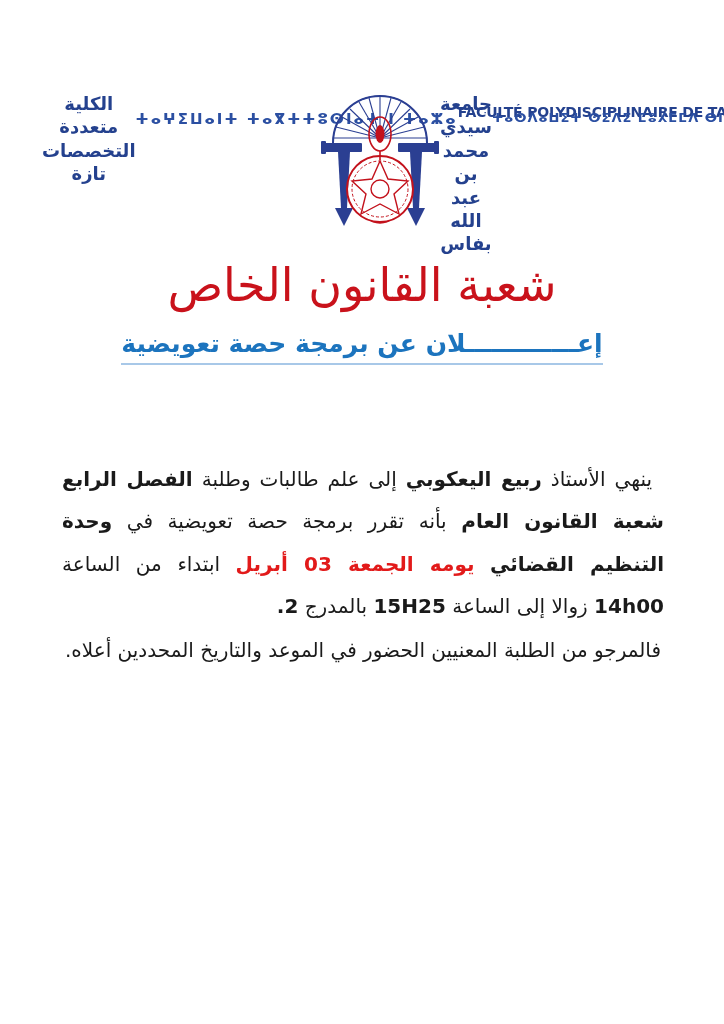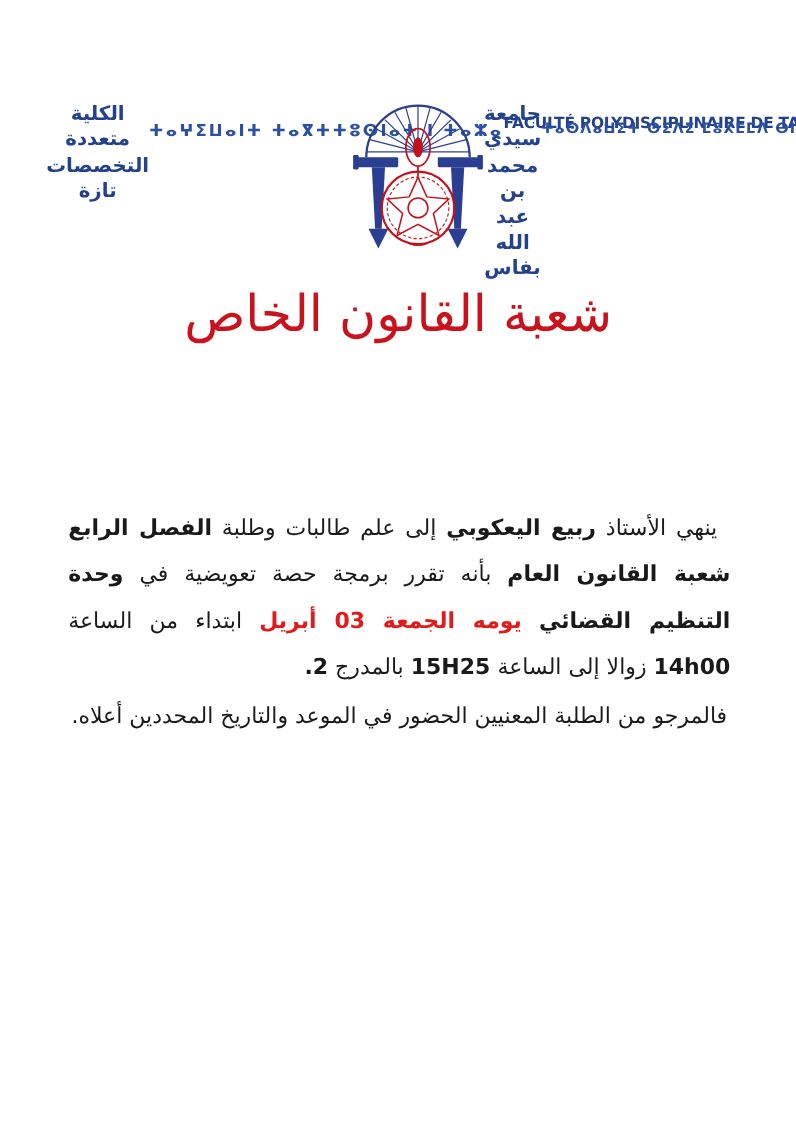--- a/index.html
+++ b/index.html
@@ -128,20 +128,23 @@
     <div class="lh-col right">
       <div class="lh-arabic">جامعة سيدي محمد بن عبد الله بفاس</div>
       <div class="lh-tifinagh">ⵜⴰⵙⴷⴰⵡⵉⵜ ⵙⵉⴷⵉ ⵎⵓⵃⵎⵎⴷ ⴱⵏ ⵄⴱⴷⵍⵍⴰⵀ ⵏ ⴼⴰⵙ</div>
       <div class="lh-french">UNIVERSITÉ SIDI MOHAMED BEN ABDELLAH DE FES</div>
     </div>
 
   </header>
 
   <h1 class="doc-title">شعبة القانون الخاص</h1>
 
+  <div class="doc-subtitle-wrap">
+    <h2 class="doc-subtitle">إعـــــــــــــلان عن برمجة حصة  تعويضية</h2>
+  </div>
 
   <div class="doc-body">
     <p class="para"><span>ينهي الأستاذ </span><b>ربيع اليعكوبي</b><span> إلى علم طالبات وطلبة </span><b>الفصل الرابع شعبة القانون العام</b><span> بأنه تقرر برمجة حصة تعويضية في </span><b>وحدة التنظيم القضائي</b><span> </span><span class="red-bold">يومه الجمعة 03 أبريل</span><span> ابتداء من الساعة </span><span class="latin-num">14h00</span><span> زوالا إلى الساعة  </span><span class="latin-num">15H25</span><span>  بالمدرج </span><b>2.</b></p>
     <p class="request">فالمرجو من الطلبة المعنيين الحضور في الموعد والتاريخ المحددين أعلاه.</p>
   </div>
 
 
 </div>
 
 </body></html>

